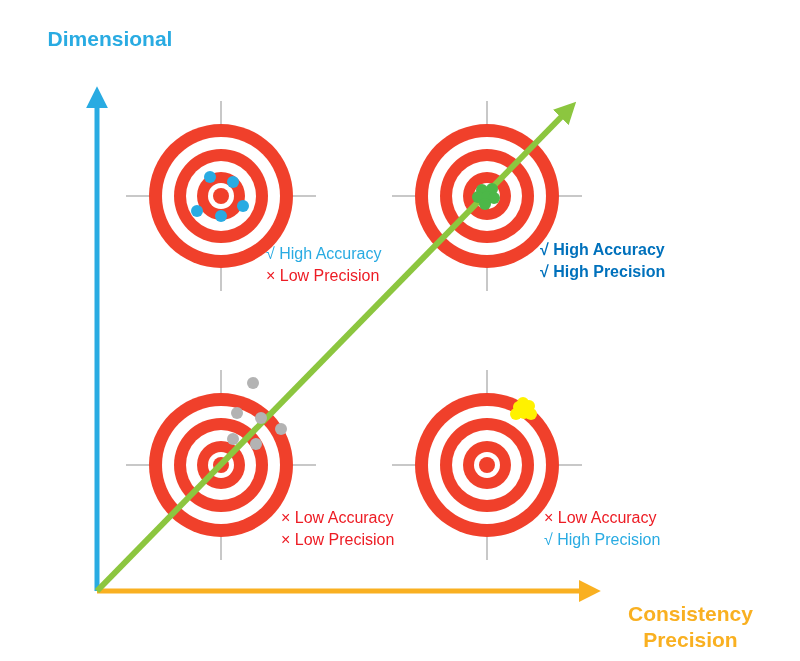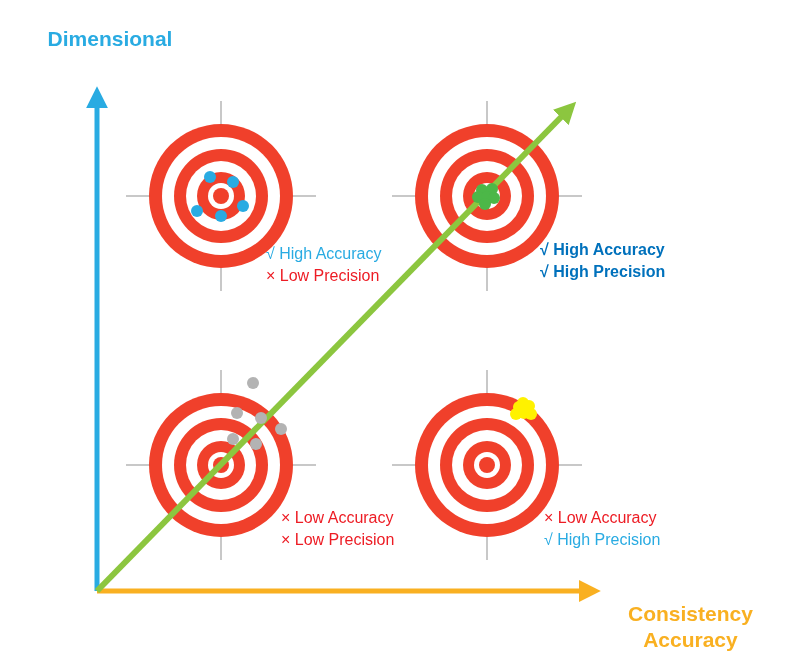--- a/index.html
+++ b/index.html
@@ -147,21 +147,21 @@
         <circle cx="531" cy="414" r="6" fill="#FFF200"></circle>
       </g>
     </svg>
 
   <div class="axis-title y-title" style="color: rgb(41, 171, 226);">
     <div>Dimensional</div>
   </div>
 
   <div class="axis-title x-title" style="color: rgb(249, 176, 33);">
     <div>Consistency</div>
-    <div>Accuracy</div>
+    <div>Precision</div>
   </div>
 
   <div class="target-label label-tl">
     <div class="line" style="color: rgb(41, 171, 226);">√ High Accuracy</div>
     <div class="line" style="color: rgb(237, 28, 36);">× Low Precision</div>
   </div>
 
   <div class="target-label label-tr">
     <div class="line" style="color: rgb(0, 113, 188);">√ High Accuracy</div>
     <div class="line" style="color: rgb(0, 113, 188);">√ High Precision</div>

